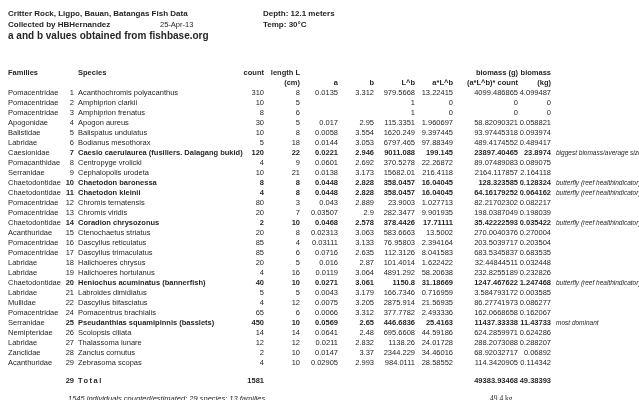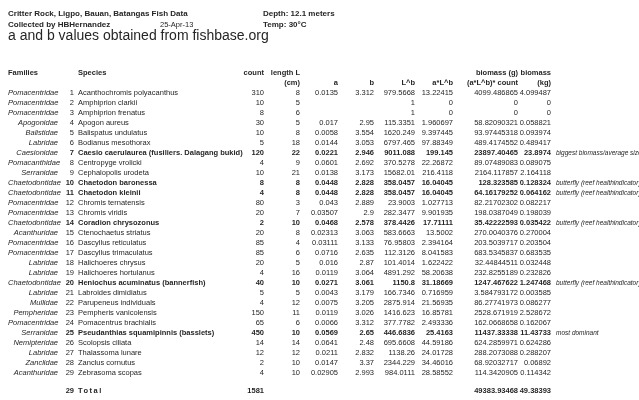--- a/index.html
+++ b/index.html
@@ -12,21 +12,21 @@
     overflow:hidden;
   }
   .page{position:relative;width:639px;height:400px;padding-top:8px;box-sizing:border-box;}
   .header{position:relative;height:36px;}
   .header span{position:absolute;white-space:nowrap;line-height:11px;}
   .hd-title{left:8px;top:0;font-weight:700;font-size:8px;}
   .hd-depth{left:263px;top:0;font-weight:700;font-size:8px;}
   .hd-collected{left:8px;top:11px;font-weight:700;font-size:8px;}
   .hd-date{left:160px;top:11px;font-size:7.5px;}
   .hd-temp{left:263px;top:11px;font-weight:700;font-size:8px;}
-  .hd-source{left:8px;top:22px;font-weight:400;font-size:14px;}
+  .hd-source{left:8px;top:22px;font-weight:700;font-size:10px;}
 
   table{
     table-layout:fixed;
     border-collapse:collapse;
     width:631px;
     margin-left:8px;
     margin-top:24px;
   }
   td,th{
     padding:0;
@@ -34,21 +34,21 @@
     line-height:10px;
     font-size:7.5px;
     font-weight:400;
     white-space:nowrap;
     overflow:visible;
     text-align:right;
     vertical-align:bottom;
   }
   thead th{font-weight:700;}
   th.lt, td.lt{text-align:left;}
-  td.family{text-align:right;font-style:italic;}
+  td.family{text-align:left;}
   td.species{text-align:left;padding-left:4px;}
   td.note{
     text-align:left;padding-left:5px;
     font-style:italic;font-size:6.5px;
   }
   tr.bold td{font-weight:700;}
   tr.bold td.family, tr.bold td.note{font-weight:400;}
   tr.spacer td{height:8px;}
   tr.total-row td{font-weight:700;}
   td.total-label{text-align:left;padding-left:4px;letter-spacing:1.5px;font-weight:700;}
@@ -407,43 +407,29 @@
     <td>3.179</td>
     <td>166.7346</td>
     <td>0.716959</td>
     <td>3.584793172</td>
     <td>0.003585</td>
     <td class="note"></td>
   </tr>
         <tr>
     <td class="family">Mullidae</td>
     <td>22</td>
-    <td class="species">Parupeneus individuals</td>
+    <td class="species">Dascyllus bifasciatus</td>
     <td>4</td>
     <td>12</td>
     <td>0.0075</td>
     <td>3.205</td>
     <td>2875.914</td>
     <td>21.56935</td>
     <td>86.27741973</td>
     <td>0.086277</td>
-    <td class="note"></td>
-  </tr>
-        <tr>
-    <td class="family">Pempheridae</td>
-    <td>23</td>
-    <td class="species">Pempheris vanicolensis</td>
-    <td>150</td>
-    <td>11</td>
-    <td>0.0119</td>
-    <td>3.026</td>
-    <td>1416.623</td>
-    <td>16.85781</td>
-    <td>2528.671919</td>
-    <td>2.528672</td>
     <td class="note"></td>
   </tr>
         <tr>
     <td class="family">Pomacentridae</td>
     <td>24</td>
     <td class="species">Pomacentrus brachialis</td>
     <td>65</td>
     <td>6</td>
     <td>0.0066</td>
     <td>3.312</td>

